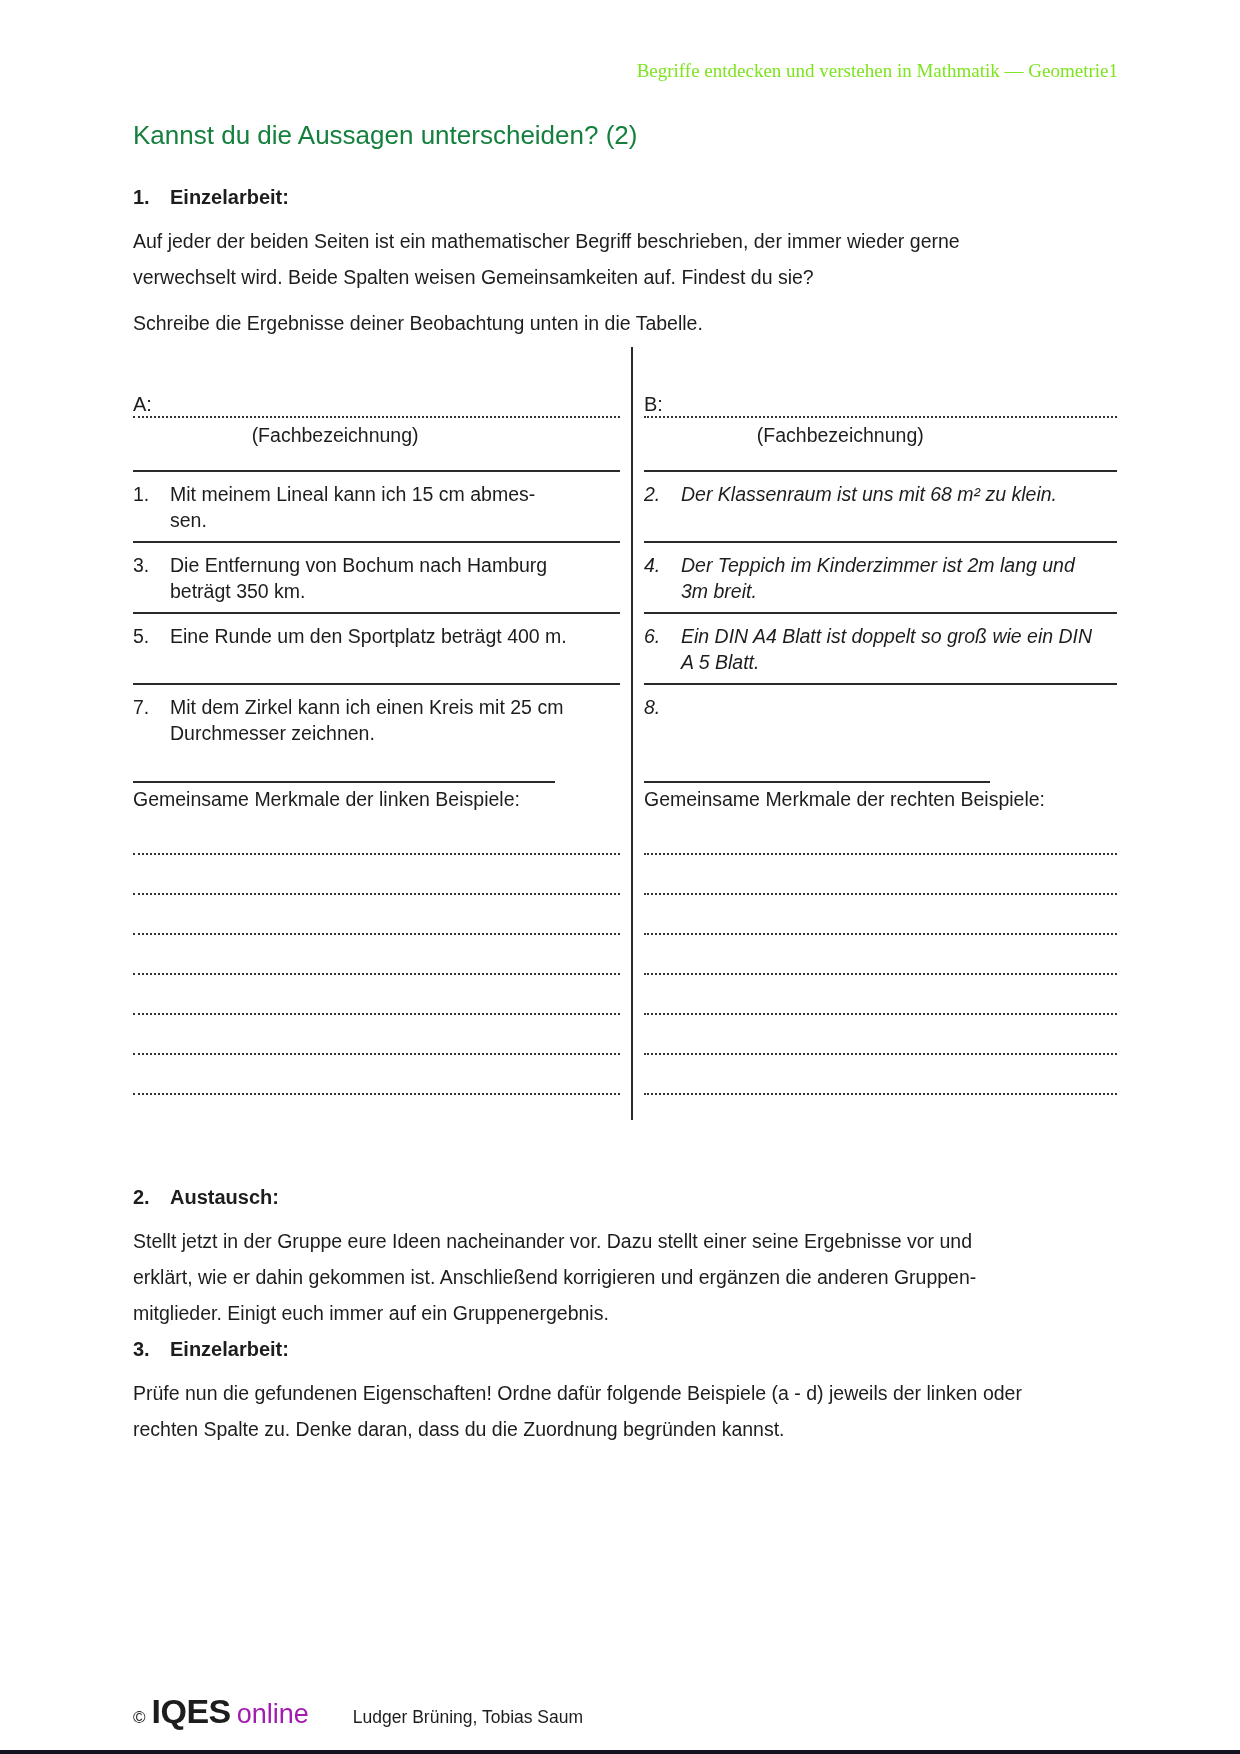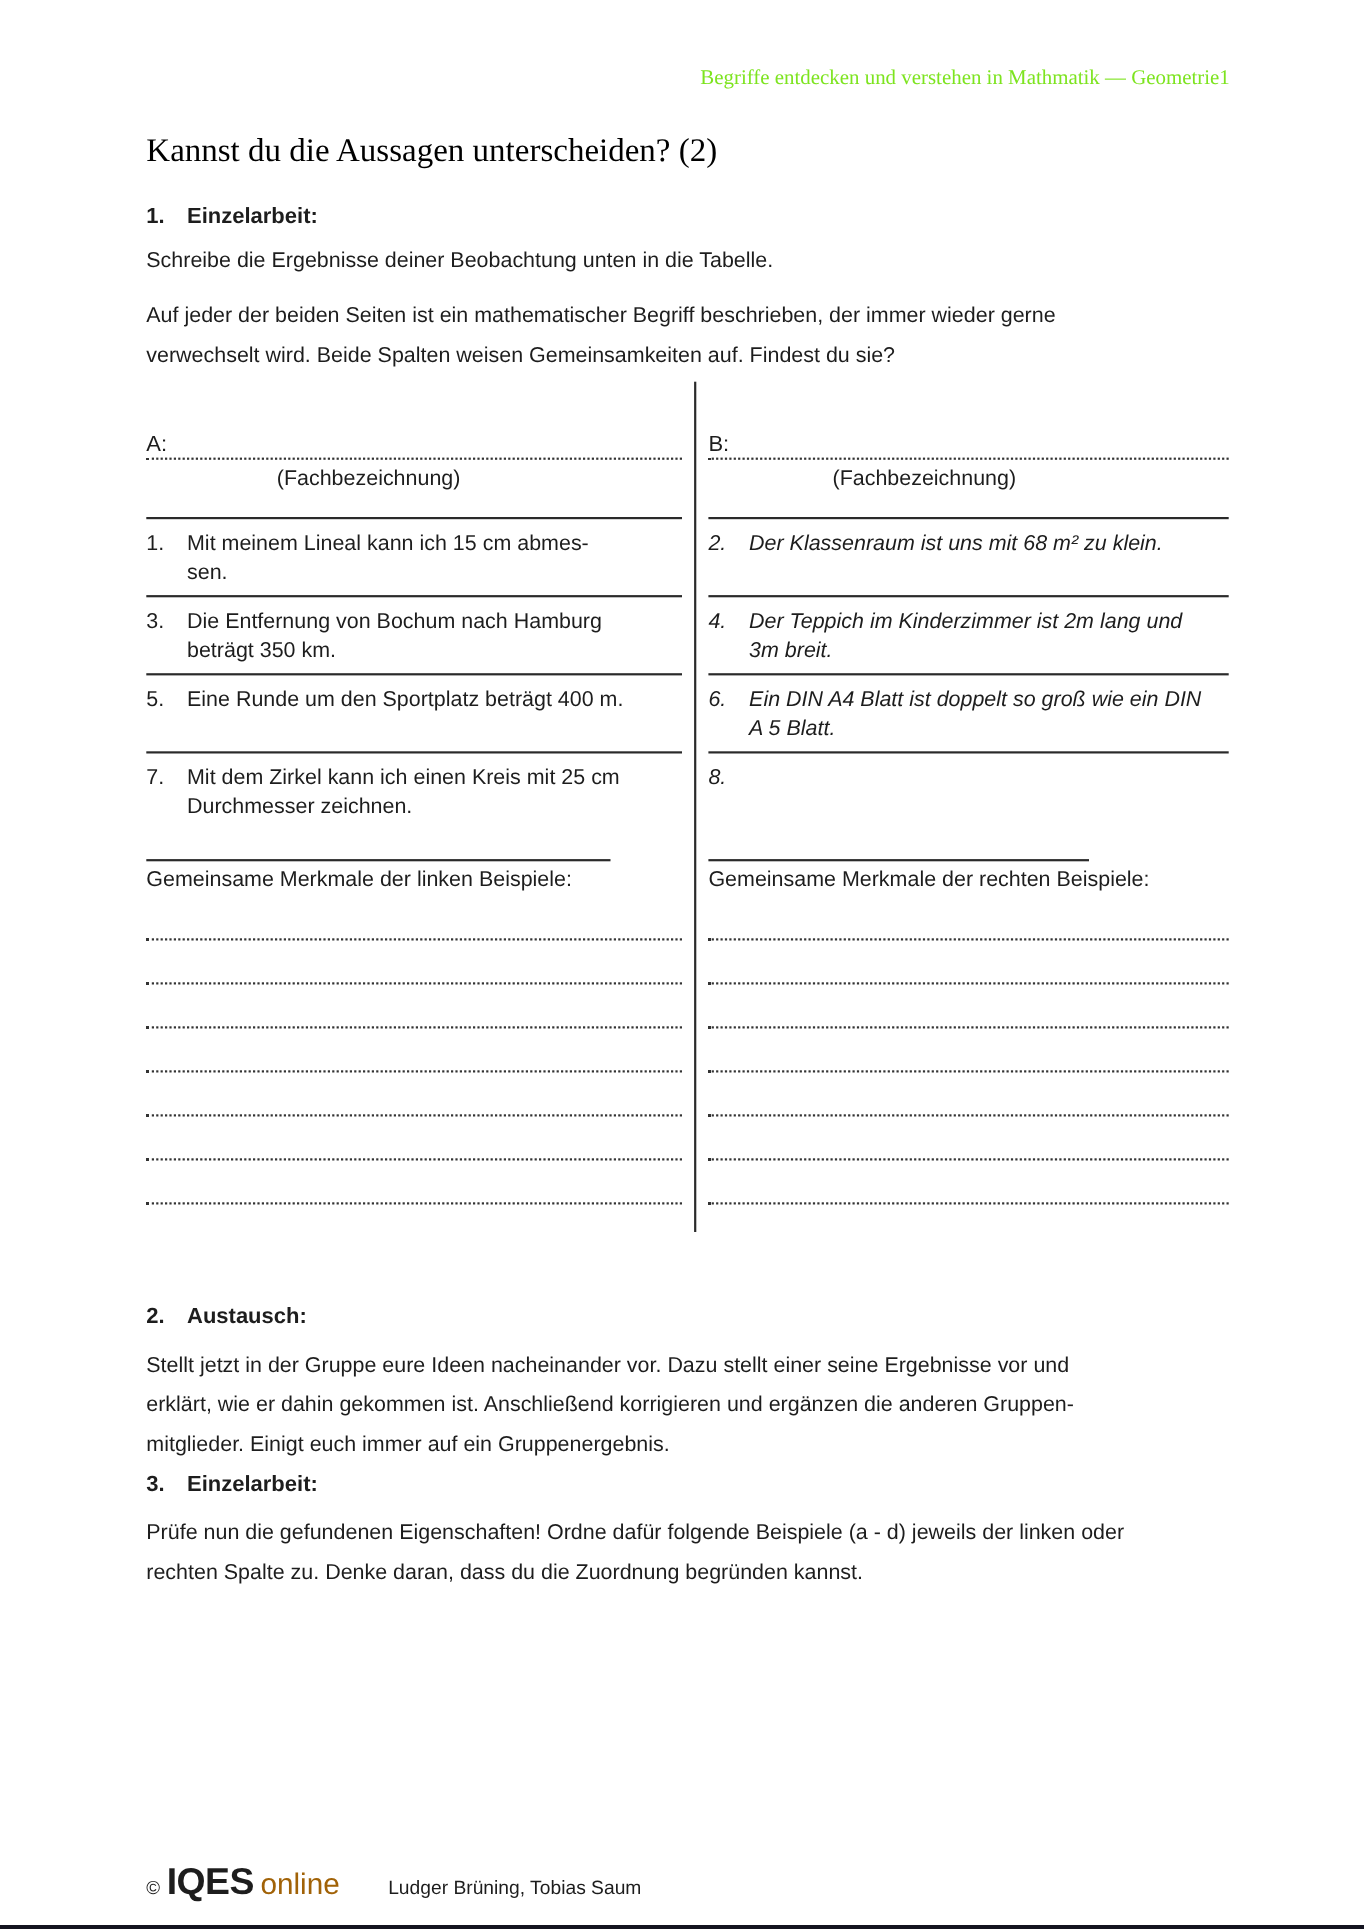--- a/index.html
+++ b/index.html
@@ -8,21 +8,21 @@
     font-family:"Liberation Sans", sans-serif; color:#1d1d1d; overflow:hidden;
     margin:0 auto;
   }
   
   .header {
     position:absolute; left:133px; top:60px; width:985px;
     display:flex; justify-content:flex-end; align-items:flex-start;
     font-size:19px; color:#7de41f;font-family:Liberation Serif, serif;
   }
   .page-title {
-    position:absolute; left:133px; top:120px; font-size:30px; color:#000000;font-family:Liberation Serif, serif;
+    position:absolute; left:133px; top:120px; font-size:26px; color:#15803d;
   }
   
   .section { position:absolute; left:133px; width:892px; }
   .sec-head { display:flex; font-size:20px; font-weight:bold; }
   .sec-num { width:37px; flex-shrink:0; }
   .para { font-size:19.5px; line-height:36px; margin-top:14px; }
   .s1 { top:186px; }
   .s2 { top:1186px; }
   .s3 { top:1338px; }
   .para2 { margin-top:10px; }
@@ -55,43 +55,43 @@
   .answer-lines { margin-top:4px; }
   .answer-line { height:38px; border-bottom:2.5px dotted #333; }
 
   
   .footer {
     position:absolute; left:133px; top:1692px;
     display:flex; align-items:baseline;
   }
   .copy { font-size:17px; margin-right:6px; }
   .brand-iqes { font-size:34px; font-weight:bold; letter-spacing:-0.5px; }
-  .brand-online { font-size:27px; color:#a16207; margin-left:6px; }
+  .brand-online { font-size:27px; color:#a21caf; margin-left:6px; }
   .authors { font-size:17.5px; margin-left:44px; }
   .bottom-edge { position:absolute; left:0; bottom:0; width:100%; height:4px; background:#141420; }
 </style>
 </head>
 <body>
 
 <div class="page">
 
   <div class="header">
     <span>Begriffe entdecken und verstehen in Mathmatik — Geometrie</span>
     <span>1</span>
   </div>
 
   <h1 class="page-title" style="font-weight:normal;margin:0;">Kannst du die Aussagen unterscheiden? (2)</h1>
 
   <div class="section s1">
     <div class="sec-head">
       <span class="sec-num">1.</span>
       <span>Einzelarbeit:</span>
     </div>
+    <div class="para">Auf jeder der beiden Seiten ist ein mathematischer Begriff beschrieben, der immer wieder gerne verwechselt wird. Beide Spalten weisen Gemeinsamkeiten auf. Findest du sie?</div>
     <div class="para para2">Schreibe die Ergebnisse deiner Beobachtung unten in die Tabelle.</div>
-    <div class="para">Auf jeder der beiden Seiten ist ein mathematischer Begriff beschrieben, der immer wieder gerne verwechselt wird. Beide Spalten weisen Gemeinsamkeiten auf. Findest du sie?</div>
   </div>
 
   <div class="tdivider"></div>
 
   <div class="tcol tcol-a">
     <div class="col-label">A:</div>
     <div class="fachbez-wrap">
       <div class="fachbez">(Fachbezeichnung)</div>
     </div>
     <div class="trow">

